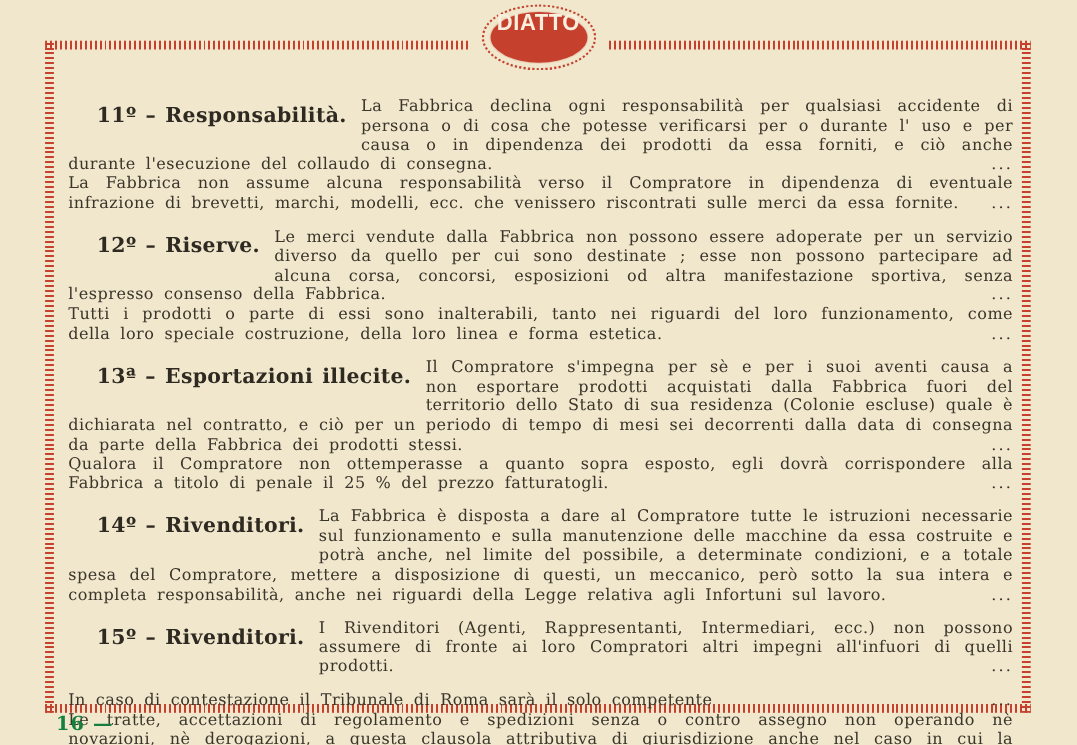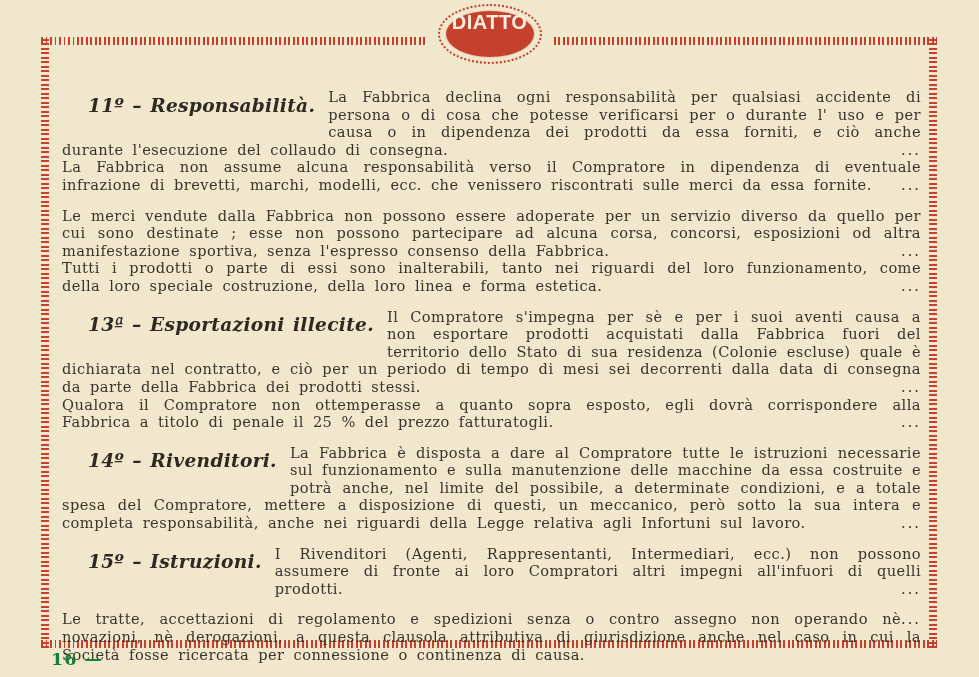--- a/index.html
+++ b/index.html
@@ -65,21 +65,20 @@
   .section { margin-bottom: 13px; overflow: hidden; }
   .sec-heading {
     float: left;
     margin: 0 13px 2px 26px;
     height: 35px;
     display: flex; align-items: center;
     font-weight: 700; font-size: 18.6px;
     letter-spacing: 0.3px; word-spacing: 1.5px;
     color: var(--heading-ink, #2e2a21);
     white-space: nowrap;
-    font-style: italic;
   }
   .sec-par { text-align: justify; }
   .dots { float: right; letter-spacing: 2px; }
   
   .page-number {
     position: absolute; left: 51px; top: 649px;
     font-weight: 700; font-size: 17.5px;
     color: #15803d; letter-spacing: 1px;
   }
 </style>
@@ -101,42 +100,43 @@
 
 <div class="content">
 
   <div class="section">
     <span class="sec-heading">11º – Responsabilità.</span>
     <p class="sec-par"><span>La Fabbrica declina ogni responsabilità per qualsiasi accidente di persona o di cosa che potesse verificarsi per o durante l' uso e per causa o in dipendenza dei prodotti da essa forniti, e ciò anche durante l'esecuzione del collaudo di consegna.</span><span class="dots">...</span></p>
     <p class="sec-par"><span>La Fabbrica non assume alcuna responsabilità verso il Compratore in dipendenza di eventuale infrazione di brevetti, marchi, modelli, ecc. che venissero riscontrati sulle merci da essa fornite.</span><span class="dots">...</span></p>
   </div>
 
   <div class="section">
+    <span class="sec-heading">12º – Riserve.</span>
     <p class="sec-par"><span>Le merci vendute dalla Fabbrica non possono essere adoperate per un servizio diverso da quello per cui sono destinate ; esse non possono partecipare ad alcuna corsa, concorsi, esposizioni od altra manifestazione sportiva, senza l'espresso consenso della Fabbrica.</span><span class="dots">...</span></p>
     <p class="sec-par"><span>Tutti i prodotti o parte di essi sono inalterabili, tanto nei riguardi del loro funzionamento, come della loro speciale costruzione, della loro linea e forma estetica.</span><span class="dots">...</span></p>
   </div>
 
   <div class="section">
     <span class="sec-heading">13ª – Esportazioni illecite.</span>
     <p class="sec-par"><span>Il Compratore s'impegna per sè e per i suoi aventi causa a non esportare prodotti acquistati dalla Fabbrica fuori del territorio dello Stato di sua residenza (Colonie escluse) quale è dichiarata nel contratto, e ciò per un periodo di tempo di mesi sei decorrenti dalla data di consegna da parte della Fabbrica dei prodotti stessi.</span><span class="dots">...</span></p>
     <p class="sec-par"><span>Qualora il Compratore non ottemperasse a quanto sopra esposto, egli dovrà corrispondere alla Fabbrica a titolo di penale il 25 % del prezzo fatturatogli.</span><span class="dots">...</span></p>
   </div>
 
   <div class="section">
     <span class="sec-heading">14º – Rivenditori.</span>
     <p class="sec-par"><span>La Fabbrica è disposta a dare al Compratore tutte le istruzioni necessarie sul funzionamento e sulla manutenzione delle macchine da essa costruite e potrà anche, nel limite del possibile, a determinate condizioni, e a totale spesa del Compratore, mettere a disposizione di questi, un meccanico, però sotto la sua intera e completa responsabilità, anche nei riguardi della Legge relativa agli Infortuni sul lavoro.</span><span class="dots">...</span></p>
     <p class="sec-par"><span></span><span class="dots"></span></p>
   </div>
 
   <div class="section">
-    <span class="sec-heading">15º – Istruzioni.</span>
+    <span class="sec-heading">15º – Rivenditori.</span>
     <p class="sec-par"><span>I Rivenditori (Agenti, Rappresentanti, Intermediari, ecc.) non possono assumere di fronte ai loro Compratori altri impegni all'infuori di quelli prodotti.</span><span class="dots">...</span></p>
     <p class="sec-par"><span></span><span class="dots"></span></p>
   </div>
 
   <div class="section">
-    <p class="sec-par"><span class="dots">...</span></p>
+    <p class="sec-par"><span>In caso di contestazione il Tribunale di Roma sarà il solo competente</span><span class="dots">...</span></p>
     <p class="sec-par"><span>Le tratte, accettazioni di regolamento e spedizioni senza o contro assegno non operando nè novazioni, nè derogazioni, a questa clausola attributiva di giurisdizione anche nel caso in cui la Società fosse ricercata per connessione o continenza di causa.</span></p>
   </div>
 
 </div>
 
 <div class="page-number">16 —</div>
 
 </body></html>

